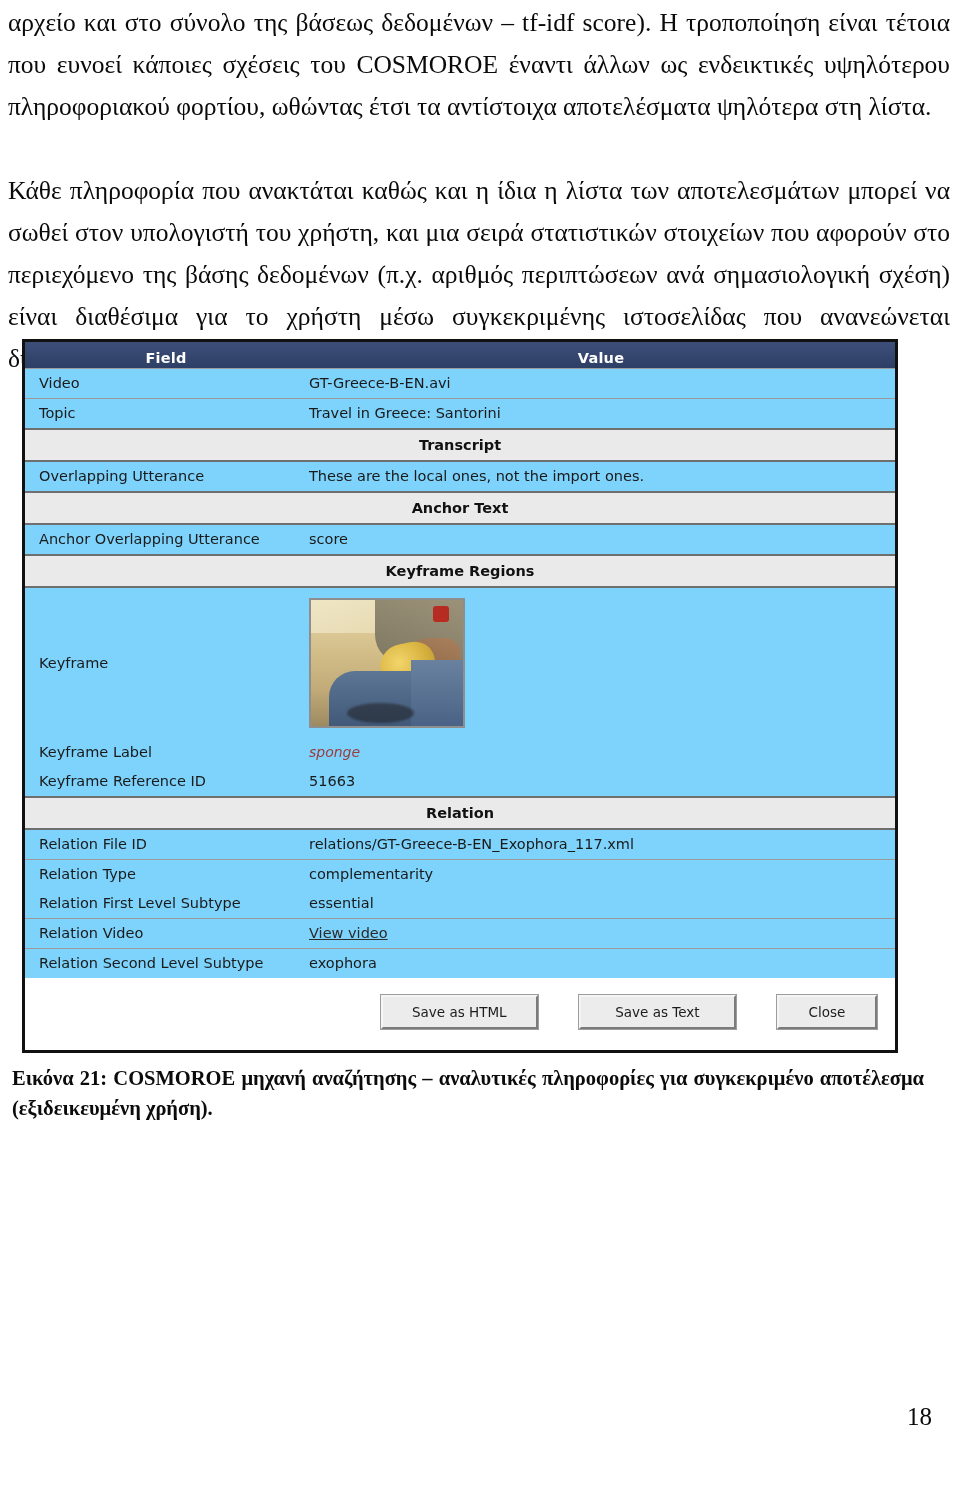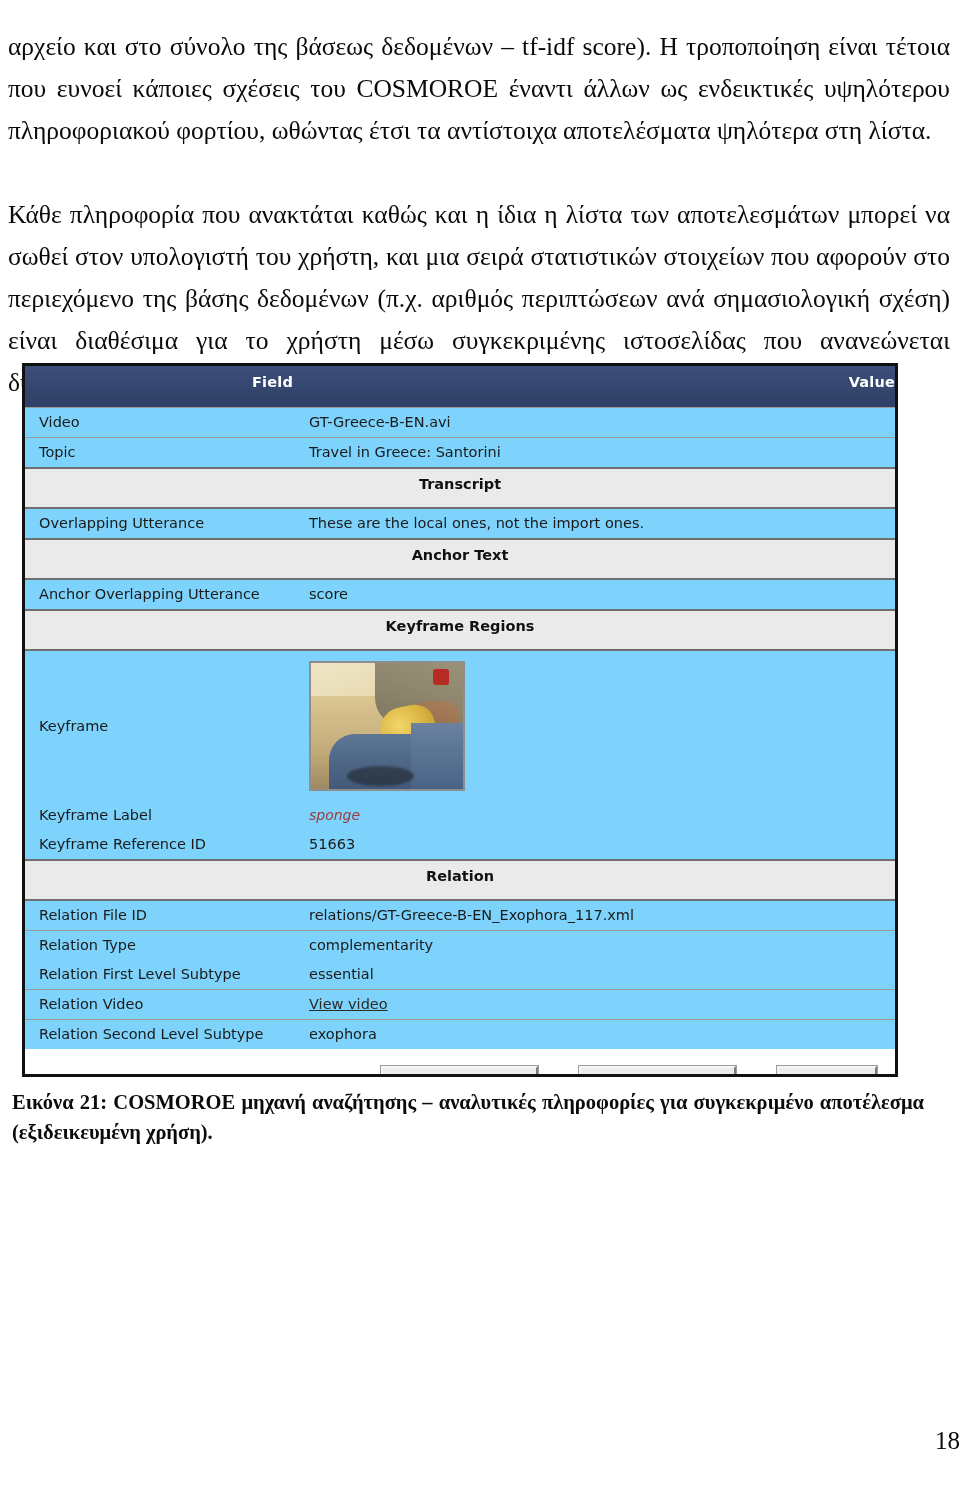--- a/index.html
+++ b/index.html
@@ -14,21 +14,20 @@
     font-family: "Liberation Serif", "DejaVu Serif", serif;
     color: #000000;
     overflow: hidden;
   }
 
   .page {
     position: relative;
     width: 960px;
     height: 1449px;
     box-sizing: border-box;
-    margin-top: 24px;
   }
 
   
   .prose {
     position: absolute;
     left: 8px;
     right: 10px;
     top: 0px;
   }
   .para {
@@ -64,22 +63,22 @@
   }
   .detail-table col.col-field { width: 268px; }
   .detail-table col.col-value { width: auto; }
 
   .detail-table th.hdr {
     background: #32436b;
     background: linear-gradient(180deg, #3d4f79 0%, #2e3f66 100%);
     color: #ffffff;
     font-size: 14.5px;
     font-weight: bold;
-    text-align: right;
-    padding: 7px 0 16px 14px;
+    text-align: center;
+    padding: 7px 0 1px 14px;
     letter-spacing: 0.2px;
     border: none;
     height: 18px;
   }
 
   .detail-table td.fld,
   .detail-table td.val {
     font-size: 14.5px;
     color: #1a1a1a;
     padding: 6px 0 6px 14px;
@@ -89,21 +88,21 @@
     background: #7dd3fc;
   }
   .detail-table td.val { padding-left: 16px; }
 
   .detail-table tr.section td {
     background: #eaeaea;
     text-align: center;
     font-size: 14.5px;
     font-weight: bold;
     color: #111111;
-    padding: 7px 0 15px 0;
+    padding: 7px 0 7px 0;
     border-top: 2px solid #6f6f6f;
     border-bottom: 2px solid #6f6f6f;
   }
 
   .detail-table tr.no-rule td { border-top: none; }
 
   td.val .link {
     color: #2b2b2b;
     text-decoration: underline;
     font-size: 14.5px;
@@ -203,21 +202,21 @@
     font-weight: bold;
     font-size: 20.5px;
     line-height: 30px;
     color: #0b0b0b;
     text-align: justify;
   }
 
   
   .page-number {
     position: absolute;
-    right: 0;
+    right: 28px;
     bottom: 18px;
     font-family: "Liberation Serif", "DejaVu Serif", serif;
     font-size: 25px;
     color: #0a0a0a;
   }
 </style>
 </head>
 <body>
 
 <div class="page">

